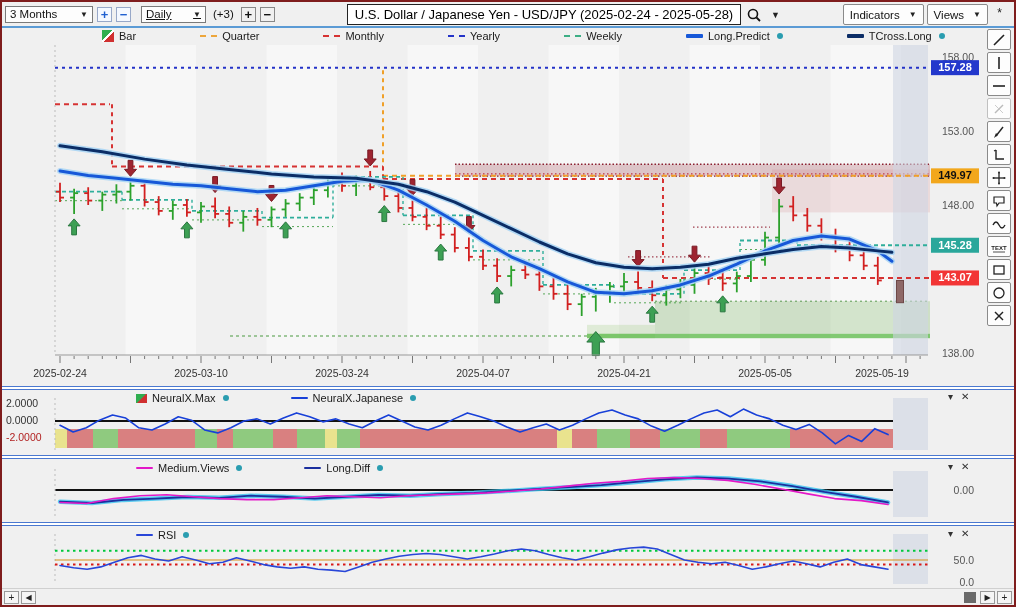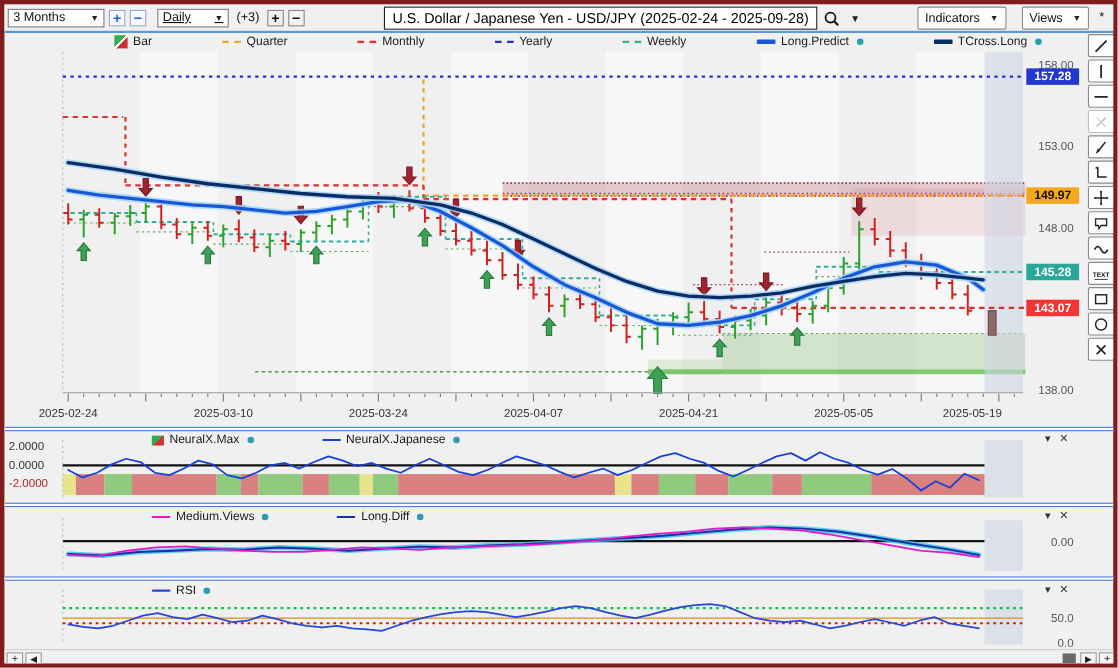--- a/index.html
+++ b/index.html
@@ -1,28 +1,28 @@
 <!DOCTYPE html>
 <html><head>
 <meta charset="utf-8">
 <style>
   html,body{margin:0;padding:0;background:#c8c8c8;font-family:"Liberation Sans",sans-serif;}
-  .app{position:relative;width:1016px;height:607px;border:4px solid #7f1d1d;box-sizing:border-box;background:#f0f0f0;overflow:hidden;}
+  .app{position:relative;width:1016px;height:607px;border:2px solid #7f1d1d;box-sizing:border-box;background:#f0f0f0;overflow:hidden;}
   .toolbar{position:absolute;left:0;top:0;width:1012px;height:24px;background:#f0f0f0;display:flex;align-items:center;gap:4px;padding-left:3px;box-sizing:border-box;}
   .tb-blue-line{position:absolute;left:0;top:24px;width:1012px;height:2px;background:#5b9bd5;}
   .select{height:17px;border:1px solid #7a7a7a;background:#fdfdfd;display:flex;align-items:center;font-size:11.5px;color:#111;padding:0 4px;justify-content:space-between;box-sizing:border-box;}
   .sel-range{width:88px;}
   .sel-int{width:65px;text-decoration:underline;}
   .caret{font-size:8px;color:#222;margin-left:4px;}
   .sq-btn{width:15px;height:15px;border:1px solid #98a8c8;background:#f4f8ff;color:#1f5fd0;font-weight:bold;font-size:13px;line-height:13px;text-align:center;box-sizing:border-box;}
   .sq-btn.dark{border:1px solid #888;background:#f0f0f0;color:#111;}
   .offset-label{font-size:11.5px;color:#111;margin:0 3px;}
   .title-wrap{position:absolute;left:345px;top:2px;display:flex;align-items:center;gap:5px;}
   .title-box{width:392px;height:19px;border:1px solid #222;background:#fff;font-size:13px;color:#000;display:flex;align-items:center;justify-content:center;white-space:nowrap;overflow:hidden;}
-  .tb-right{position:absolute;right:26px;top:2px;display:flex;gap:14px;align-items:center;}
+  .tb-right{position:absolute;right:26px;top:2px;display:flex;gap:3px;align-items:center;}
   .tb-btn{height:19px;border:1px solid #8a8a8a;background:#fdfdfd;font-size:11.5px;color:#111;display:flex;align-items:center;padding:0 6px;gap:5px;border-radius:2px;}
   .pin{position:absolute;right:12px;top:4px;font-size:12px;color:#222;}
   .legend-main{position:absolute;left:58px;top:28px;display:flex;align-items:center;gap:22px;font-size:11px;color:#1a1a1a;}
   .lg-item{display:flex;align-items:center;gap:5px;margin-left:42px;}
   .sw-bar{width:12px;height:12px;background:linear-gradient(135deg,#2fae4f 0 44%,#ffffff 44% 56%,#d03030 56% 100%);}
   .sw-dash{width:17px;height:0;border-top:2px dashed #888;}
   .sw-line{width:17px;height:4px;border-radius:1px;}
   .info-dot{width:6px;height:6px;border-radius:50%;background:#2a9db0;margin-left:2px;}
   .rtoolbar{position:absolute;left:982px;top:27px;width:30px;height:320px;display:flex;flex-direction:column;gap:2px;align-items:center;}
   .rt-btn{width:24px;height:21px;border:1px solid #8a8a8a;background:#fdfdfd;border-radius:2px;display:flex;align-items:center;justify-content:center;box-sizing:border-box;}
@@ -53,21 +53,21 @@
     <div class="sq-btn">−</div>
     <div style="width:2px"></div>
     <div class="select sel-int">
       <span>Daily</span>
       <span class="caret">▼</span>
     </div>
     <span class="offset-label">(+3)</span>
     <div class="sq-btn dark">+</div>
     <div class="sq-btn dark">−</div>
     <div class="title-wrap">
-      <div class="title-box">U.S. Dollar / Japanese Yen - USD/JPY (2025-02-24 - 2025-09-28)</div>
+      <div class="title-box">U.S. Dollar / Japanese Yen - USD/JPY (2025-02-24 - 2025-05-28)</div>
       <svg width="16" height="16" style="position:static">
           <circle cx="7" cy="7" r="4.5" fill="none" stroke="#111" stroke-width="1.6"></circle>
           <line x1="10.5" y1="10.5" x2="14" y2="14" stroke="#111" stroke-width="1.8"></line>
         </svg>
       <span class="caret" style="font-size:9px">▼</span>
     </div>
     <div class="tb-right">
       <div class="tb-btn">
         <span>Indicators</span>
         <span class="caret">▼</span>

